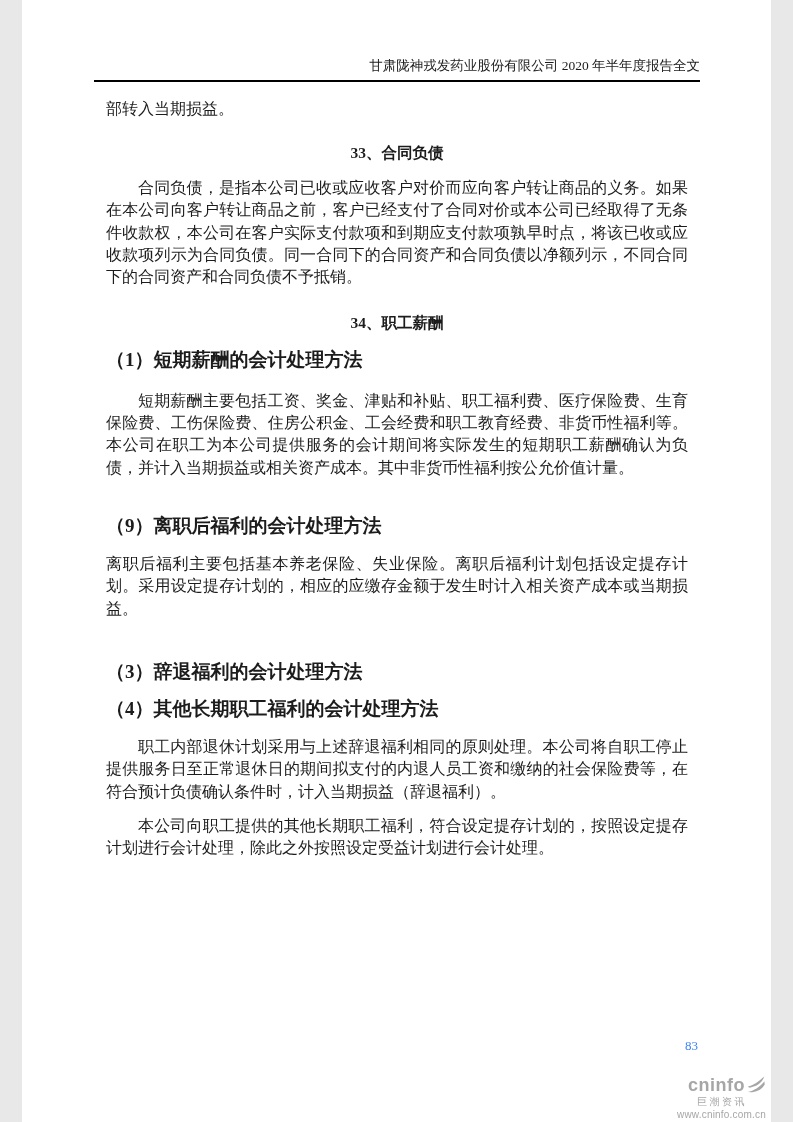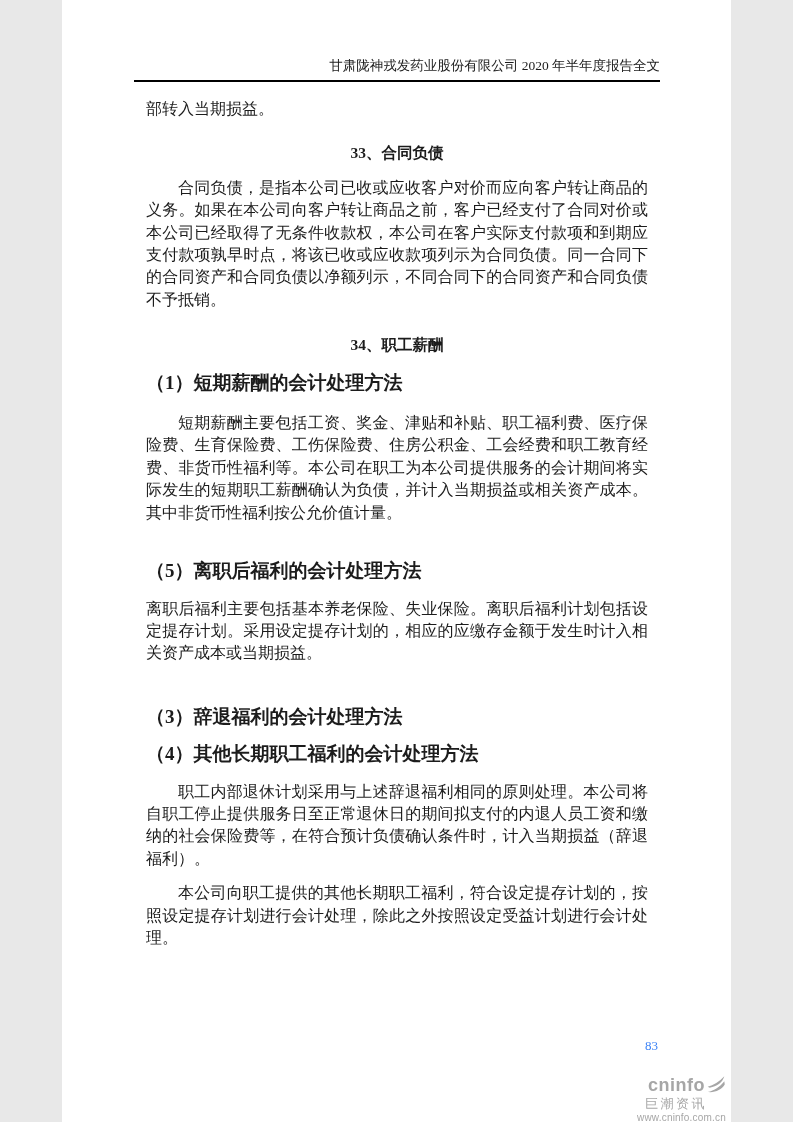--- a/index.html
+++ b/index.html
@@ -1,18 +1,18 @@
 <!DOCTYPE html>
 <html><head>
 <meta charset="utf-8">
 <style>
   html,body { margin:0; padding:0; background:#e8e8e8; }
   .page {
     position:relative;
-    width:669px; height:1122px;
+    width:749px; height:1122px;
     margin:0 auto;
     background:#ffffff;
     font-family:"Liberation Serif","DejaVu Serif",serif;
     color:#1c1c1c;
     overflow:hidden;
   }
   .header {
     position:absolute; left:72px; right:71px; top:0;
     padding-top:57px; padding-bottom:6px;
     border-bottom:2px solid #000;
@@ -51,41 +51,41 @@
     line-height:1;
   }
   .logo-row1 {
     display:flex; justify-content:flex-end; align-items:center; gap:1px;
   }
   .logo-brand {
     font-weight:bold; font-size:18px; letter-spacing:0.5px;
   }
   .logo-icon { width:20px; height:20px; display:block; }
   .logo-caption {
-    font-size:13px; letter-spacing:2.5px; margin-top:2px; margin-right:19px;
+    font-size:10px; letter-spacing:2.5px; margin-top:2px; margin-right:19px;
   }
   .logo-url { font-size:10px; margin-top:3px; letter-spacing:0.2px; }
 </style>
 </head>
 <body>
 
 <div class="page">
 
   <div class="header">
     <span>甘肃陇神戎发药业股份有限公司 2020 年半年度报告全文</span>
   </div>
 
   <div class="content">
     <p class="mt16">部转入当期损益。</p>
     <h3 class="heading1 mt22">33、合同负债</h3>
     <p class="indent mt9">合同负债，是指本公司已收或应收客户对价而应向客户转让商品的义务。如果在本公司向客户转让商品之前，客户已经支付了合同对价或本公司已经取得了无条件收款权，本公司在客户实际支付款项和到期应支付款项孰早时点，将该已收或应收款项列示为合同负债。同一合同下的合同资产和合同负债以净额列示，不同合同下的合同资产和合同负债不予抵销。</p>
     <h3 class="heading1 mt23">34、职工薪酬</h3>
     <h4 class="heading2 mt15">（1）短期薪酬的会计处理方法</h4>
     <p class="indent mt18">短期薪酬主要包括工资、奖金、津贴和补贴、职工福利费、医疗保险费、生育保险费、工伤保险费、住房公积金、工会经费和职工教育经费、非货币性福利等。本公司在职工为本公司提供服务的会计期间将实际发生的短期职工薪酬确认为负债，并计入当期损益或相关资产成本。其中非货币性福利按公允价值计量。</p>
-    <h4 class="heading2 mt36">（5）离职后福利的会计处理方法</h4>
+    <h4 class="heading2 mt36">（9）离职后福利的会计处理方法</h4>
     <p class="mt15">离职后福利主要包括基本养老保险、失业保险。离职后福利计划包括设定提存计划。采用设定提存计划的，相应的应缴存金额于发生时计入相关资产成本或当期损益。</p>
     <h4 class="heading2 mt41">（3）辞退福利的会计处理方法</h4>
     <h4 class="heading2 mt15">（4）其他长期职工福利的会计处理方法</h4>
     <p class="indent mt15">职工内部退休计划采用与上述辞退福利相同的原则处理。本公司将自职工停止提供服务日至正常退休日的期间拟支付的内退人员工资和缴纳的社会保险费等，在符合预计负债确认条件时，计入当期损益（辞退福利）。</p>
     <p class="indent">本公司向职工提供的其他长期职工福利，符合设定提存计划的，按照设定提存计划进行会计处理，除此之外按照设定受益计划进行会计处理。</p>
   </div>
 
   <div class="page-number">83</div>
 
   <div class="logo">

